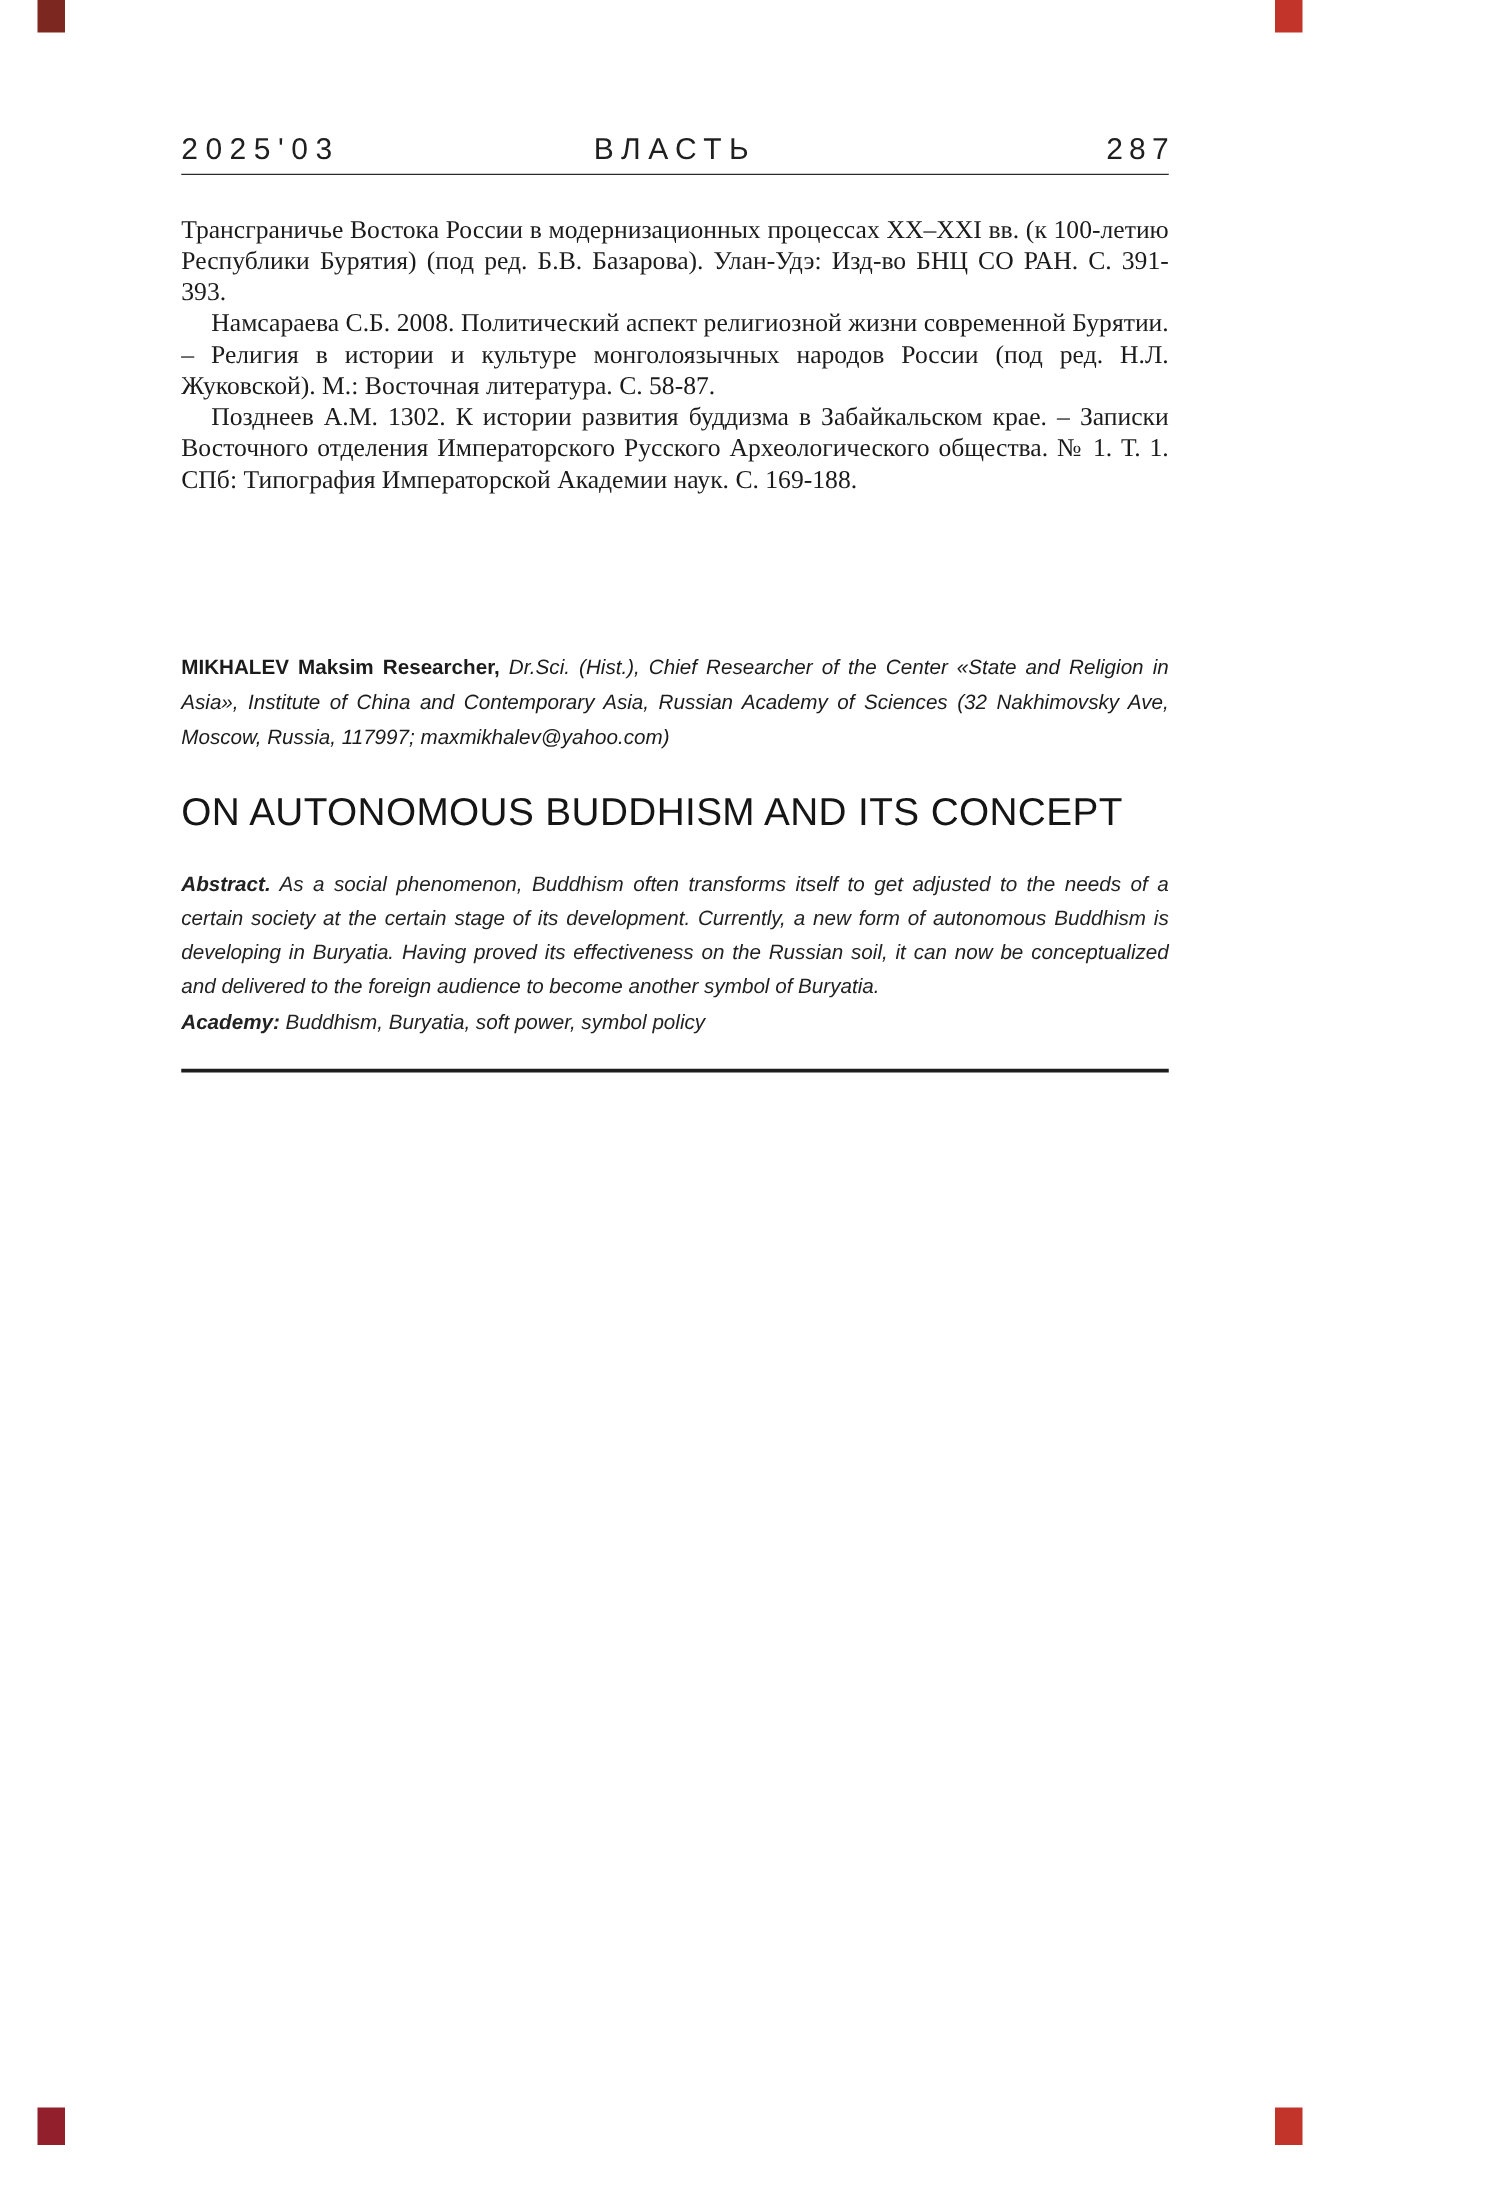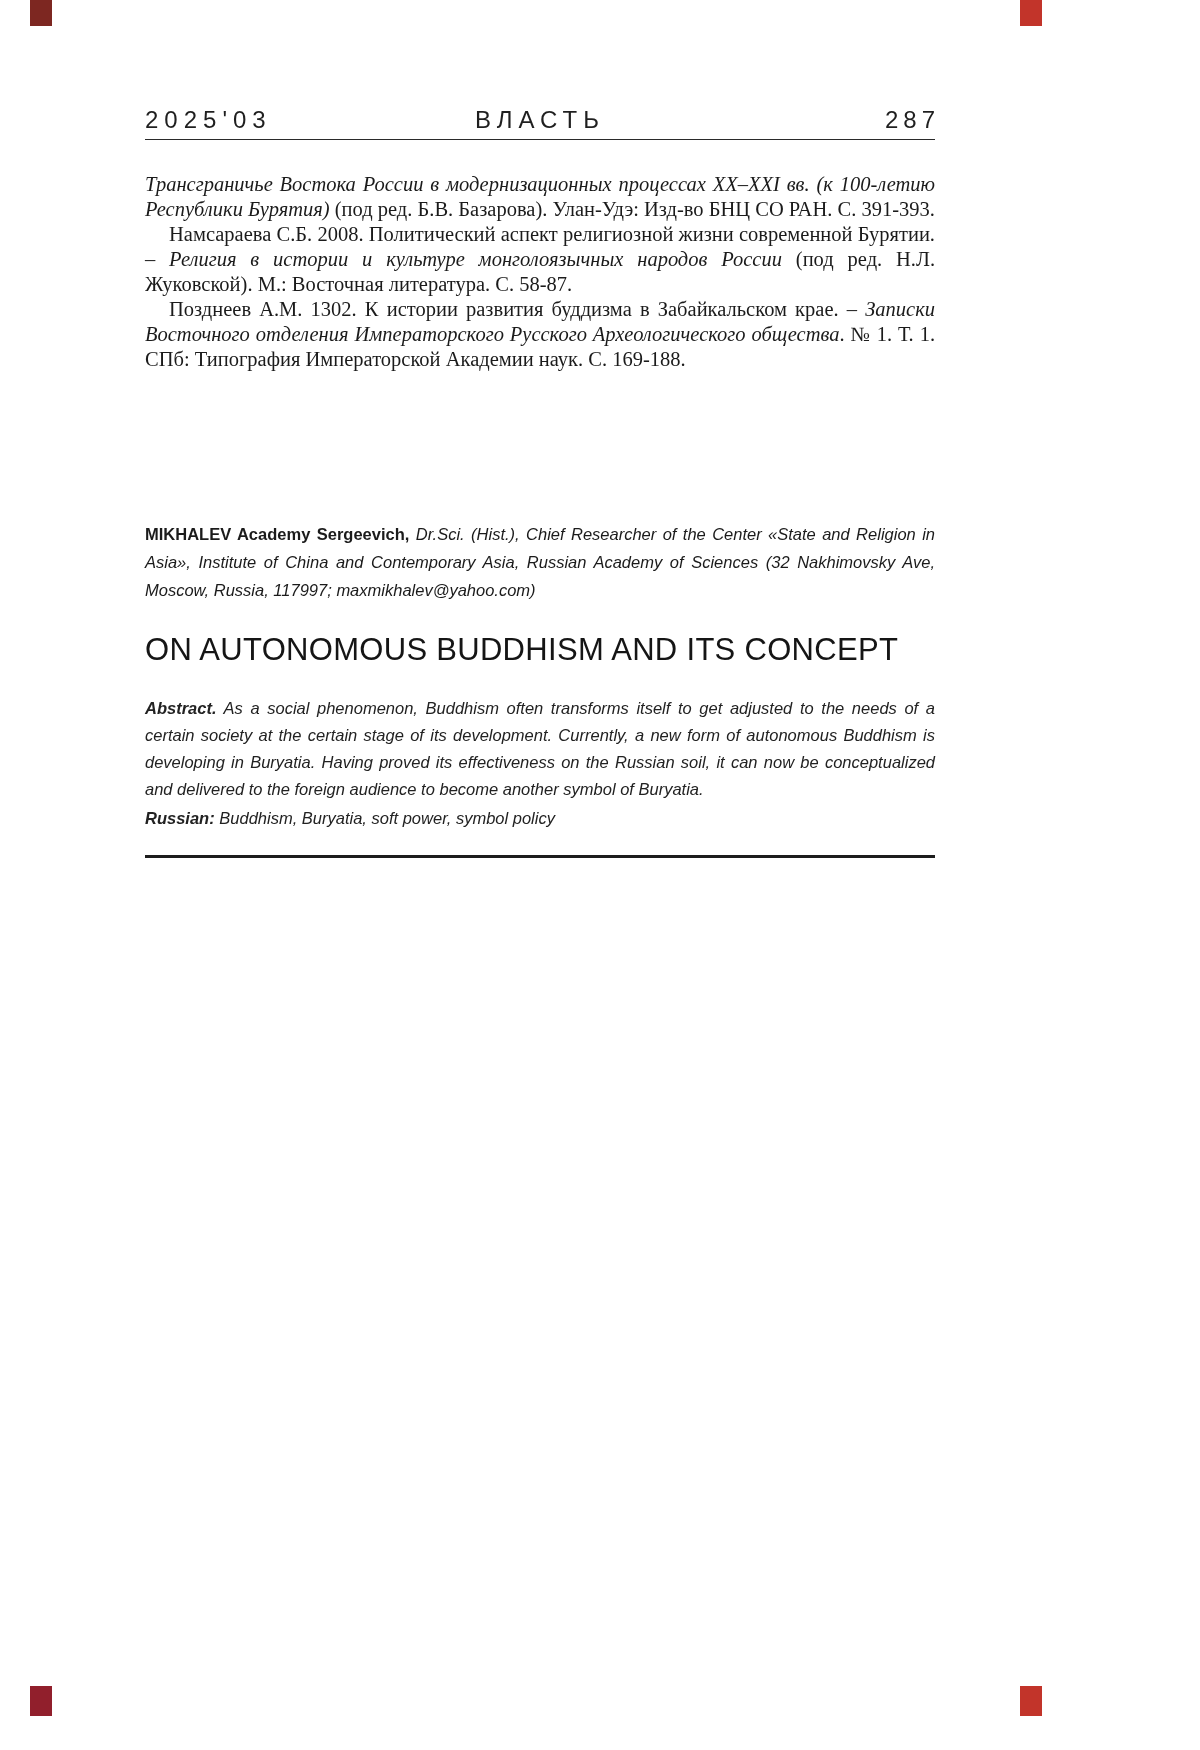--- a/index.html
+++ b/index.html
@@ -40,21 +40,21 @@
 
   
   .body-text {
     top:172px;
     font-size:20.5px;
     line-height:25px;
     text-align:justify;
   }
   .ref { text-indent:24px; }
   .ref.first { text-indent:0; }
-  .it { font-style:italic; }
+  .it { }
 
   
   .author-block {
     top:520px;
     font-family:"Liberation Sans", sans-serif;
     font-size:16.5px;
     line-height:28px;
     text-align:justify;
   }
   .author-block .name { font-weight:bold; font-style:normal; }
@@ -100,23 +100,23 @@
 </div>
 <div class="col head-rule"></div>
 
 <div class="col body-text">
   <p class="ref first"><span class="it">Трансграничье Востока России в модернизационных процессах XX–XXI вв. (к 100-летию Республики Бурятия)</span><span> (под ред. Б.В. Базарова). Улан-Удэ: Изд-во БНЦ СО РАН. С. 391-393.</span></p>
   <p class="ref"><span>Намсараева С.Б. 2008. Политический аспект религиозной жизни современной Бурятии. – </span><span class="it">Религия в истории и культуре монголоязычных народов России</span><span> (под ред. Н.Л. Жуковской). М.: Восточная литература. С. 58-87.</span></p>
   <p class="ref"><span>Позднеев А.М. 1302. К истории развития буддизма в Забайкальском крае. – </span><span class="it">Записки Восточного отделения Императорского Русского Археологического общества</span><span>. № 1. Т. 1. СПб: Типография Императорской Академии наук. С. 169-188.</span></p>
 </div>
 
 <div class="col author-block">
-  <p><span class="name">MIKHALEV Academy Sergeevich,</span><span class="aff"> Dr.Sci. (Hist.), Chief Researcher of the Center «State and Religion in Asia», Institute of China and Contemporary Asia, Russian Academy of Sciences (32 Nakhimovsky Ave, Moscow, Russia, 117997; maxmikhalev@yahoo.com)</span></p>
+  <p><span class="name">MIKHALEV Maksim Researcher,</span><span class="aff"> Dr.Sci. (Hist.), Chief Researcher of the Center «State and Religion in Asia», Institute of China and Contemporary Asia, Russian Academy of Sciences (32 Nakhimovsky Ave, Moscow, Russia, 117997; maxmikhalev@yahoo.com)</span></p>
 </div>
 
 <h1 class="col article-title">ON AUTONOMOUS BUDDHISM AND ITS CONCEPT</h1>
 
 <div class="col abstract-block">
   <p class="abstract-par"><span class="b">Abstract.</span><span> As a social phenomenon, Buddhism often transforms itself to get adjusted to the needs of a certain society at the certain stage of its development. Currently, a new form of autonomous Buddhism is developing in Buryatia. Having proved its effectiveness on the Russian soil, it can now be conceptualized and delivered to the foreign audience to become another symbol of Buryatia.</span></p>
-  <p class="keywords"><span class="b">Russian:</span><span> Buddhism, Buryatia, soft power, symbol policy</span></p>
+  <p class="keywords"><span class="b">Academy:</span><span> Buddhism, Buryatia, soft power, symbol policy</span></p>
 </div>
 
 <div class="col section-rule"></div>
 
 </body></html>

